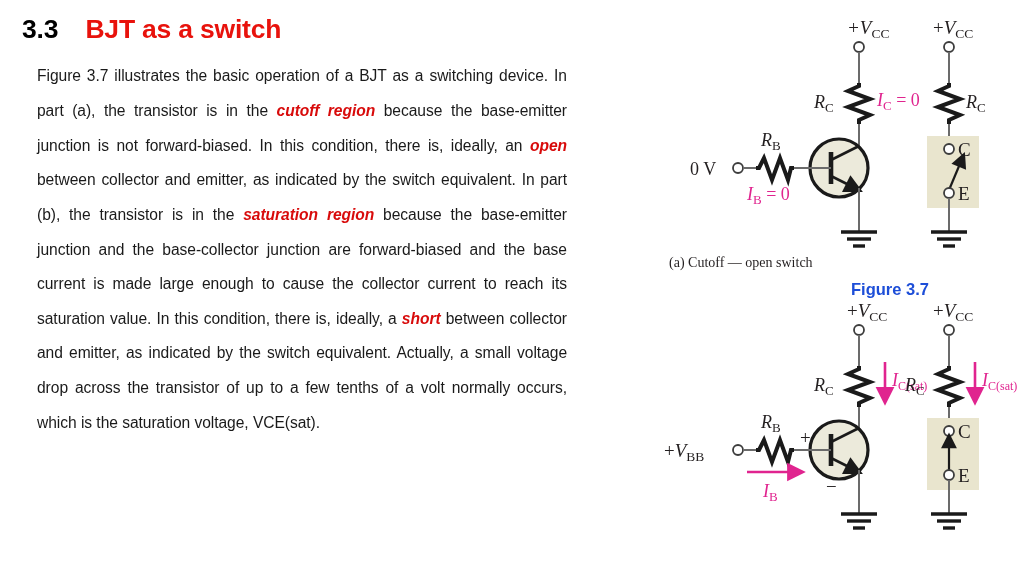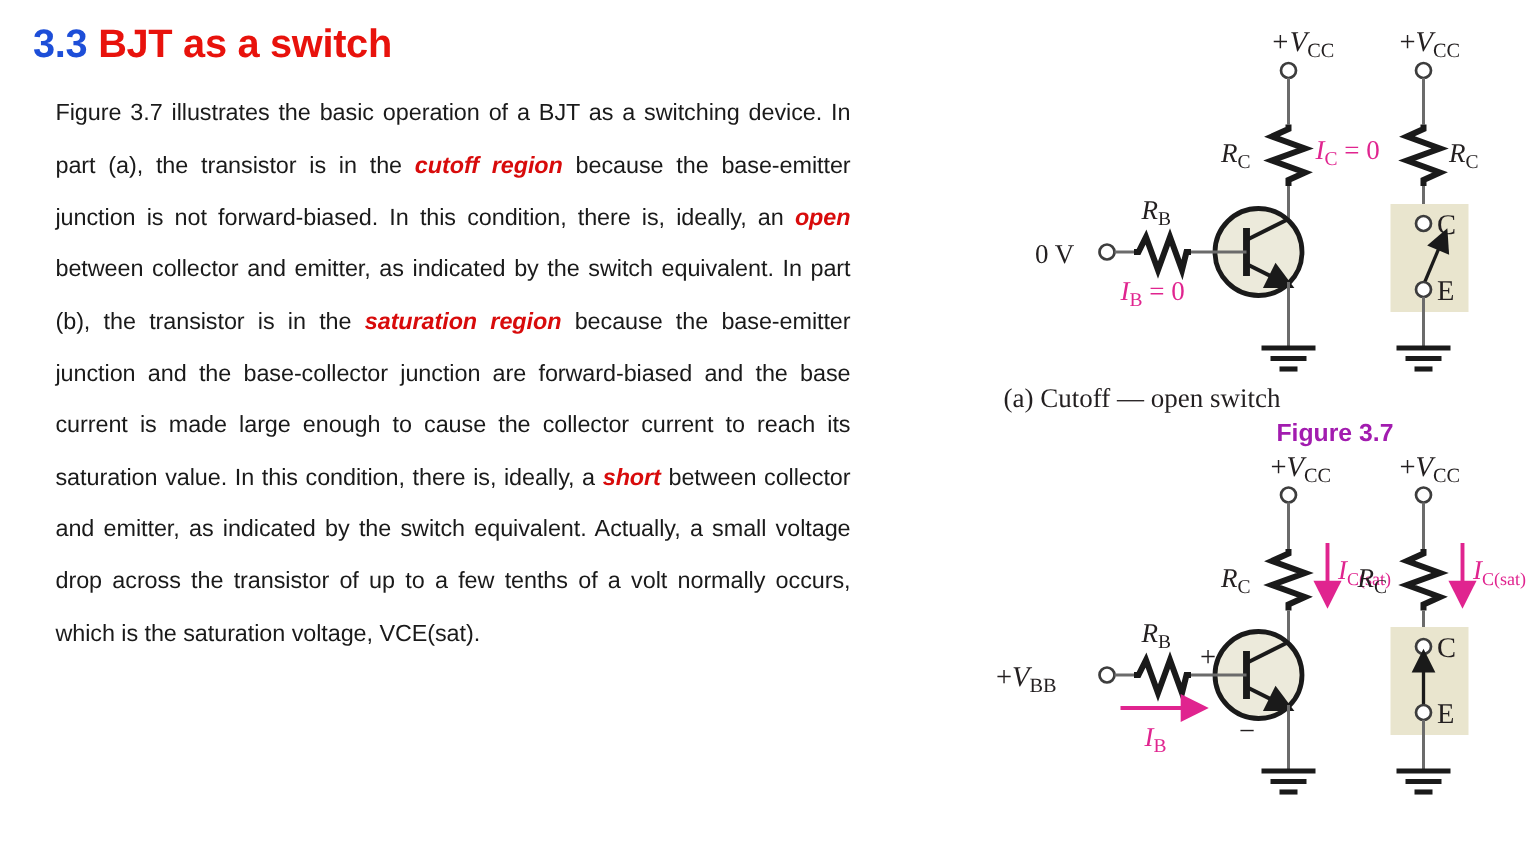--- a/index.html
+++ b/index.html
@@ -28,22 +28,22 @@
     width: 560px;
   }
   .heading {
     font-size: 26.5px;
     font-weight: bold;
     letter-spacing: -0.2px;
     line-height: 1.15;
     margin: 0 0 10px 0;
     white-space: nowrap;
   }
-  .heading .num { color: #1d4ed8; margin-top: 30px; }
-  .heading .ttl { color: #e8120c; }
+  .heading .num { color: #000000; margin-top: 30px; }
+  .heading .ttl { color: #e8120c; margin-left: 20px; }
 
   .body-para {
     font-size: 15.6px;
     color: #1a1a1a;
     text-align: justify;
     text-justify: inter-word;
     line-height: 2.22;
     margin: 15px;
     letter-spacing: -0.05px;
   }
@@ -59,35 +59,35 @@
     left: 600px;
     top: 0;
     width: 424px;
     height: 576px;
   }
   .fig-svg { display:block; }
 
   .cap {
     position: absolute;
     font-family: "Liberation Serif", serif;
-    font-size: 18px;
+    font-size: 14px;
     color: #231f20;
     white-space: nowrap;
   }
   .cap-a { left: 69px; top: 255px; }
   .cap-b { left: 69px; top: 538px; }
 
   .fig-label {
     position: absolute;
     left: 251px;
     top: 280px;
     font-family: "Liberation Sans", sans-serif;
     font-weight: bold;
     font-size: 16.5px;
-    color: #a21caf;
+    color: #1d4ed8;
     white-space: nowrap;
   }
 </style>
 </head>
 <body>
 
 <div class="slide">
 
   <div class="text-col">
     <h1 class="heading">

